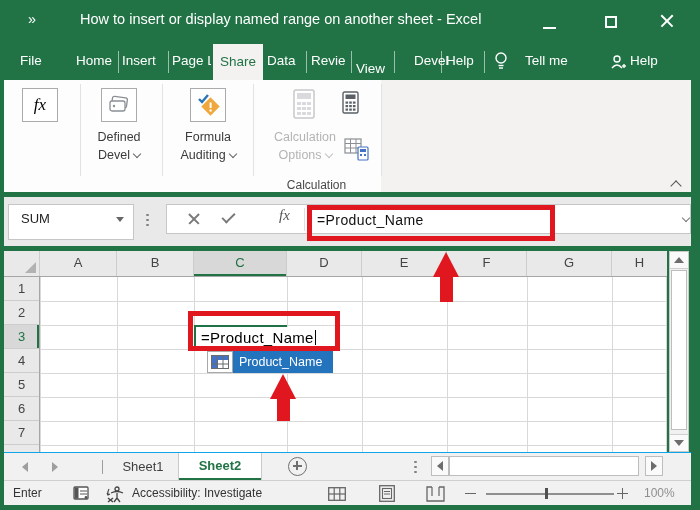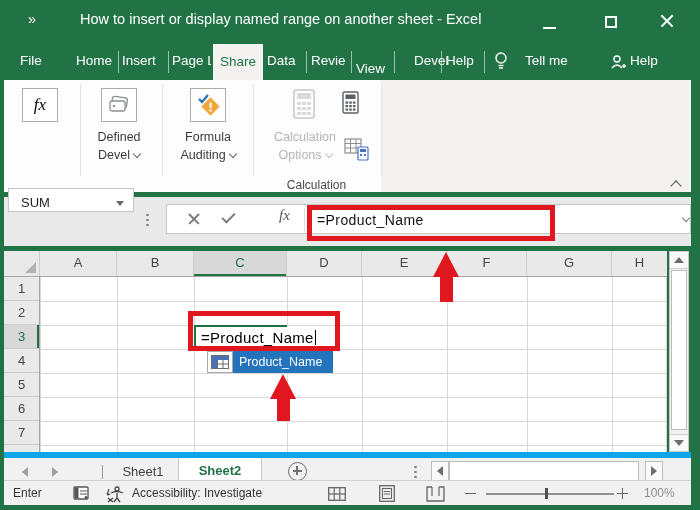--- a/index.html
+++ b/index.html
@@ -186,21 +186,21 @@
       <rect x="16" y="11" width="6" height="3" fill="#4472c4"></rect>
       <rect x="16" y="16" width="2" height="2" fill="#4472c4"></rect>
         <rect x="20" y="16" width="2" height="2" fill="#4472c4"></rect>
     </svg>
     <div class="abs rlbl" style="left:265px;top:96px;width:95px;font-size:12px;color:#494949">Calculation</div>
 
     <div class="abs cvUp" style="left:668px;top:102px"></div>
   </div>
 
   <div class="abs frow" style="left:4px;top:197px;width:687px;height:49px"></div>
-  <div class="abs whiteBox" style="left:8px;top:188px;width:126px;height:24px">
+  <div class="abs whiteBox" style="left:8px;top:204px;width:126px;height:36px">
     <span class="abs stxt" style="left:12px;top:0;font-size:13px;line-height:28px;color:#222">SUM</span>
     <span class="abs tri-d" style="left:107px;top:12px"></span>
   </div>
   <div class="abs dots" style="left:146px;top:211px">
       <span></span>
       <span></span>
       <span></span>
     </div>
   <div class="abs whiteBox" style="left:166px;top:204px;width:525px;height:30px">
     <span class="abs xmk" style="left:20px;top:7px"><i style="transform:rotate(45deg)"></i><i style="transform:rotate(-45deg)"></i></span>
@@ -283,21 +283,21 @@
   <div class="abs sb" style="left:669px;top:251px;width:20px;height:201px">
     <div class="abs sbBtn" style="left:0;top:0;width:18px;height:17px;border-bottom:1px solid #cfcfcf">
         <span class="t-u"></span>
       </div>
     <div class="abs thumb" style="left:1px;top:18px;width:16px;height:160px"></div>
     <div class="abs sbBtn" style="left:0;top:182px;width:18px;height:17px;border-top:1px solid #cfcfcf">
         <span class="t-dn"></span>
       </div>
   </div>
 
-  <div class="abs bar" style="left:4px;top:452px;width:687px;height:28px;border-top:6px solid #0ea5e9">
+  <div class="abs bar" style="left:4px;top:452px;width:687px;height:28px;border-top:1px solid #0ea5e9">
     <span class="abs t-l gy" style="left:18px;top:9px"></span>
     <span class="abs t-r gy" style="left:48px;top:9px"></span>
     <span class="abs" style="left:98px;top:7px;width:1px;height:14px;background:#9e9e9e"></span>
     <div class="abs" style="left:104px;top:0;width:70px;height:28px;text-align:center;font-size:13px;color:#3f3f3f;line-height:27px">Sheet1</div>
     <div class="abs" style="left:174px;top:0;width:84px;height:27px;background:#fff;border-left:1px solid #c9c9c9;border-right:1px solid #c9c9c9;box-shadow:inset 0 -2px 0 #217346;text-align:center;font-size:13px;font-weight:bold;color:#217346;line-height:26px">Sheet2</div>
     <div class="abs plus" style="left:284px;top:4px">
       <i style="left:3.5px;top:7px;width:9px;height:1.5px"></i>
       <i style="left:7.2px;top:3.3px;width:1.5px;height:9px"></i>
     </div>
     <div class="abs dots" style="left:410px;top:5px">

